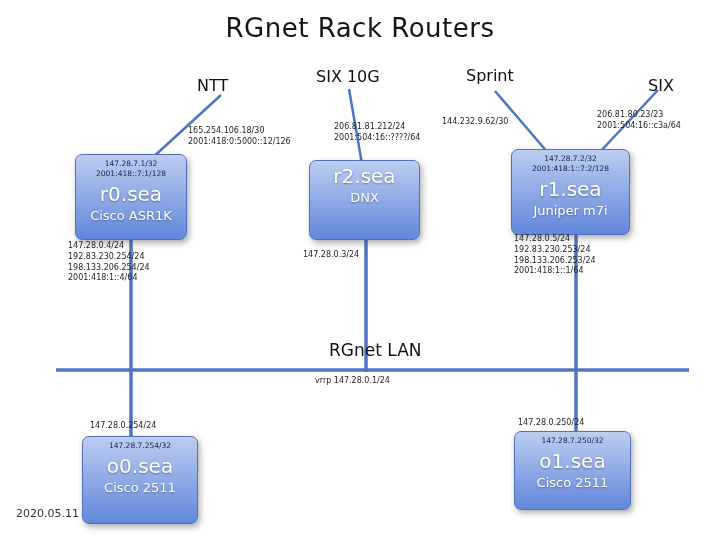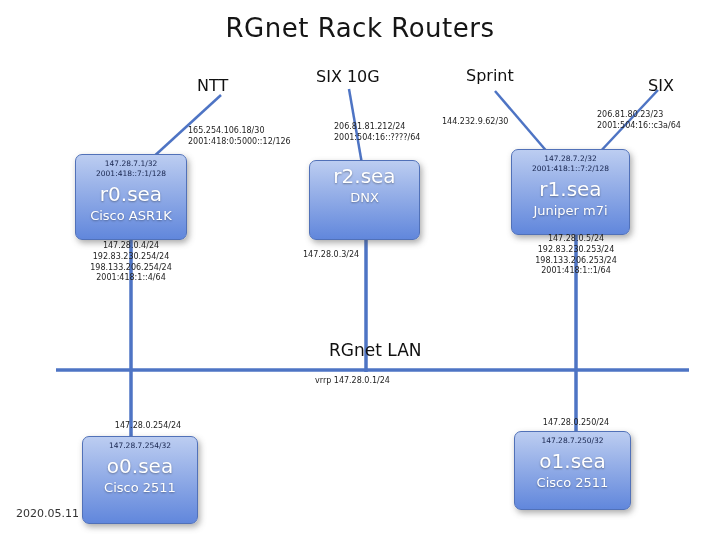--- a/index.html
+++ b/index.html
@@ -4,21 +4,21 @@
 <style>
   * { margin:0; padding:0; box-sizing:border-box; }
   html,body { background:#ffffff; }
   body { font-family:"DejaVu Sans", sans-serif; }
   .slide { position:relative; width:720px; height:540px; background:#ffffff; overflow:hidden; }
   .wires { position:absolute; left:0; top:0; }
   .title { position:absolute; left:0; top:13px; width:100%; text-align:center;
            font-size:26px; color:#151515; letter-spacing:.5px; }
   .uplabel { position:absolute; font-size:16px; color:#111; white-space:nowrap; }
   .addr { position:absolute; font-size:8px; color:#232323; line-height:1.35; white-space:nowrap; }
-  .addr.center { text-align:center; }
+  .addr.center { }
   .box { position:absolute; border-radius:7px; border:1px solid #5171b8;
          background:linear-gradient(180deg,#bccdf1 0%,#9cb4e9 35%,#6187dc 100%);
          box-shadow:2px 3px 6px rgba(70,70,70,.45); text-align:center; color:#fff; }
   .box .lo { font-size:7.5px; color:#17244d; line-height:1.3; padding-top:4px; }
   .box .rname { font-size:20px; margin-top:3px; text-shadow:0 1px 2px rgba(0,0,0,.35); }
   .box .rmodel { font-size:13px; margin-top:2px; text-shadow:0 1px 2px rgba(0,0,0,.35); }
   .box.mid { }
   .lanlabel { position:absolute; font-size:17px; color:#111; }
   .date { position:absolute; left:16px; top:507px; font-size:11px; color:#333; }
 </style>

